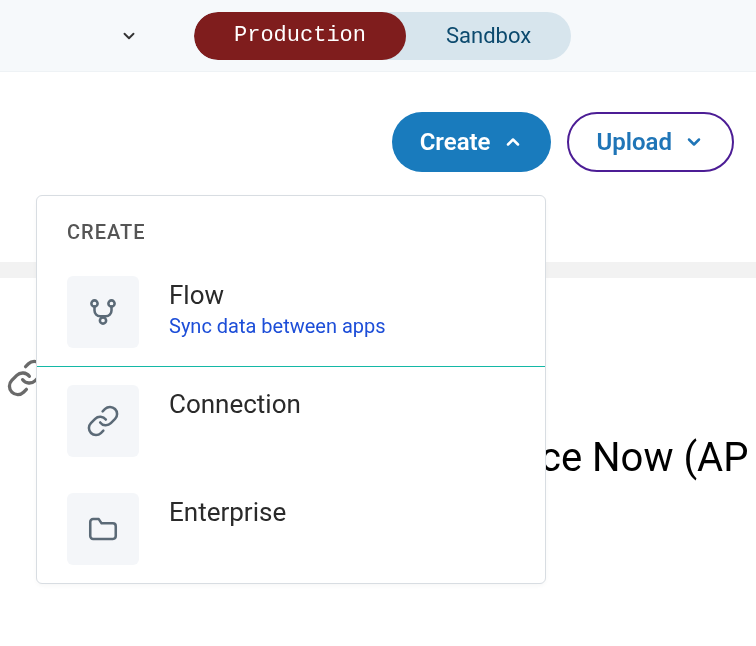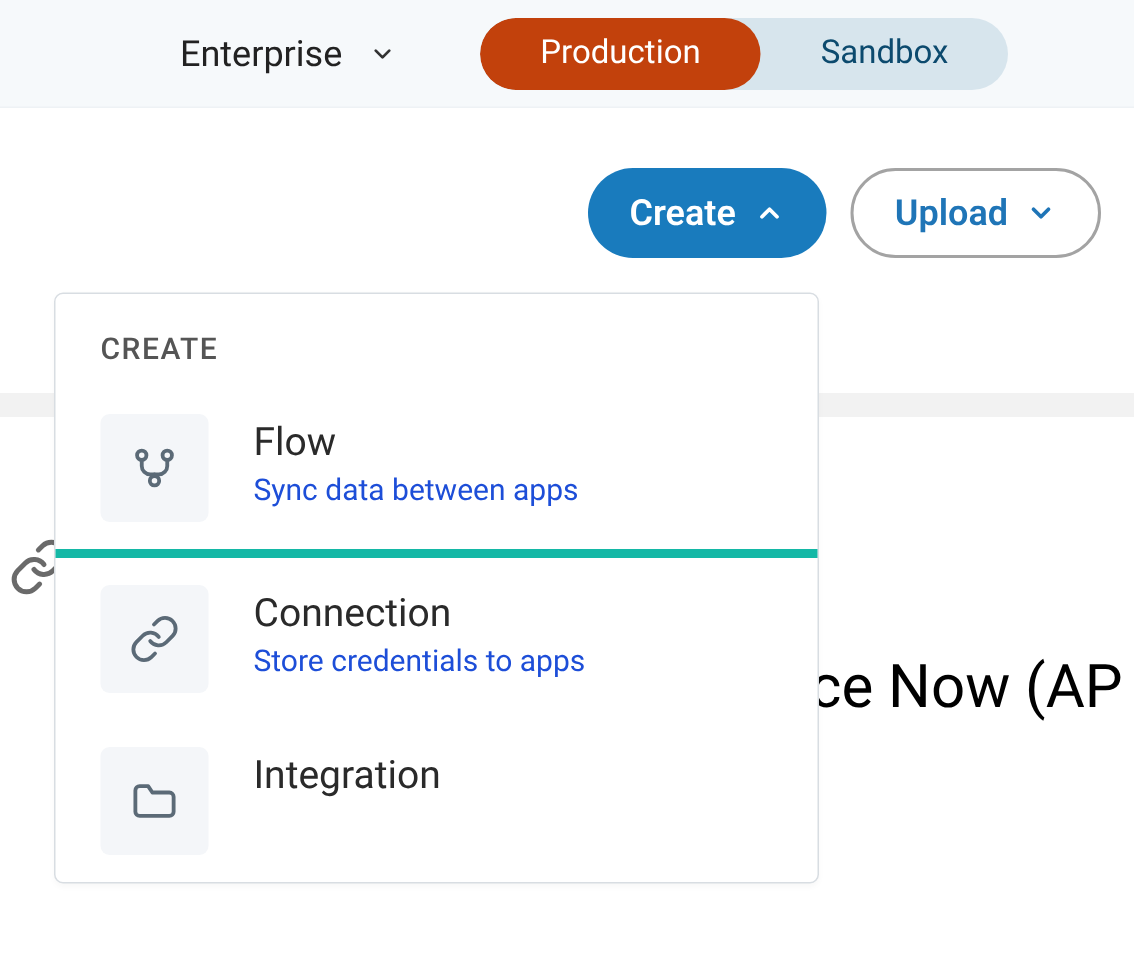--- a/index.html
+++ b/index.html
@@ -43,23 +43,24 @@
   .env-seg {
     display: flex;
     align-items: center;
     justify-content: center;
     padding: 0 40px;
     font-size: 22px;
     color: #0c4a6e;
     cursor: pointer;
   }
   .env-seg.active {
-    background: #c2410c;
+    background: #7f1d1d;
     color: #fff;
     border-radius: 999px;
+    font-family: Liberation Mono, monospace;
   }
 
   .action-row {
     display: flex;
     justify-content: flex-end;
     align-items: center;
     gap: 16px;
     padding: 40px 22px 0 0;
   }
   .btn {
@@ -75,21 +76,21 @@
     user-select: none;
   }
   .btn-primary {
     background: #197bbd;
     color: #fff;
     border: none;
   }
   .btn-outline {
     background: #fff;
     color: #1f75b7;
-    border: 2px solid #a3a3a3;
+    border: 2px solid #4c1d95;
   }
   .btn svg { width: 20px; height: 20px; }
 
   .bg-divider {
     position: absolute;
     top: 262px;
     left: 0;
     width: 100%;
     height: 16px;
     background: #f2f2f2;
@@ -122,21 +123,21 @@
     box-shadow: 0 2px 4px rgba(0,0,0,0.03);
   }
   .dropdown-heading {
     padding: 24px 30px 14px 30px;
     font-size: 20px;
     letter-spacing: 1px;
     color: #555;
     font-weight: 500;
   }
   .dropdown-section + .dropdown-section {
-    border-top: 6px solid #14b8a6;
+    border-top: 1px solid #14b8a6;
   }
   .dropdown-item {
     display: flex;
     align-items: flex-start;
     gap: 30px;
     padding: 18px 30px;
     cursor: pointer;
   }
   .item-icon {
     width: 72px;
@@ -160,21 +161,20 @@
   .item-desc {
     font-size: 20px;
     color: #1d4ed8;
   }
 </style>
 </head>
 <body>
 
 <div class="topbar">
   <div class="workspace-selector">
-    <span>Enterprise</span>
     <svg class="chevron-down" viewBox="0 0 24 24" fill="none" stroke="#333" stroke-width="2.5" stroke-linecap="round" stroke-linejoin="round">
         <polyline points="6 9 12 15 18 9"></polyline>
       </svg>
   </div>
   <div class="env-toggle">
     <div class="env-seg active">
       <span>Production</span>
     </div>
     <div class="env-seg">
       <span>Sandbox</span>
@@ -228,28 +228,27 @@
   <div class="dropdown-section">
     <div class="dropdown-item">
       <div class="item-icon">
         <svg viewBox="0 0 24 24" fill="none" stroke="currentColor" stroke-width="1.8" stroke-linecap="round" stroke-linejoin="round">
             <path d="M10 13a5 5 0 0 0 7.54.54l3-3a5 5 0 0 0-7.07-7.07l-1.72 1.71"></path>
             <path d="M14 11a5 5 0 0 0-7.54-.54l-3 3a5 5 0 0 0 7.07 7.07l1.71-1.71"></path>
           </svg>
       </div>
       <div class="item-text">
         <div class="item-title">Connection</div>
-        <div class="item-desc">Store credentials to apps</div>
       </div>
     </div>
 
     <div class="dropdown-item">
       <div class="item-icon">
         <svg viewBox="0 0 24 24" fill="none" stroke="currentColor" stroke-width="1.8" stroke-linecap="round" stroke-linejoin="round">
             <path d="M3 7a2 2 0 0 1 2-2h4l2 3h8a2 2 0 0 1 2 2v7a2 2 0 0 1-2 2H5a2 2 0 0 1-2-2V7z"></path>
           </svg>
       </div>
       <div class="item-text">
-        <div class="item-title">Integration</div>
+        <div class="item-title">Enterprise</div>
       </div>
     </div>
   </div>
 </div>
 
 </body></html>

